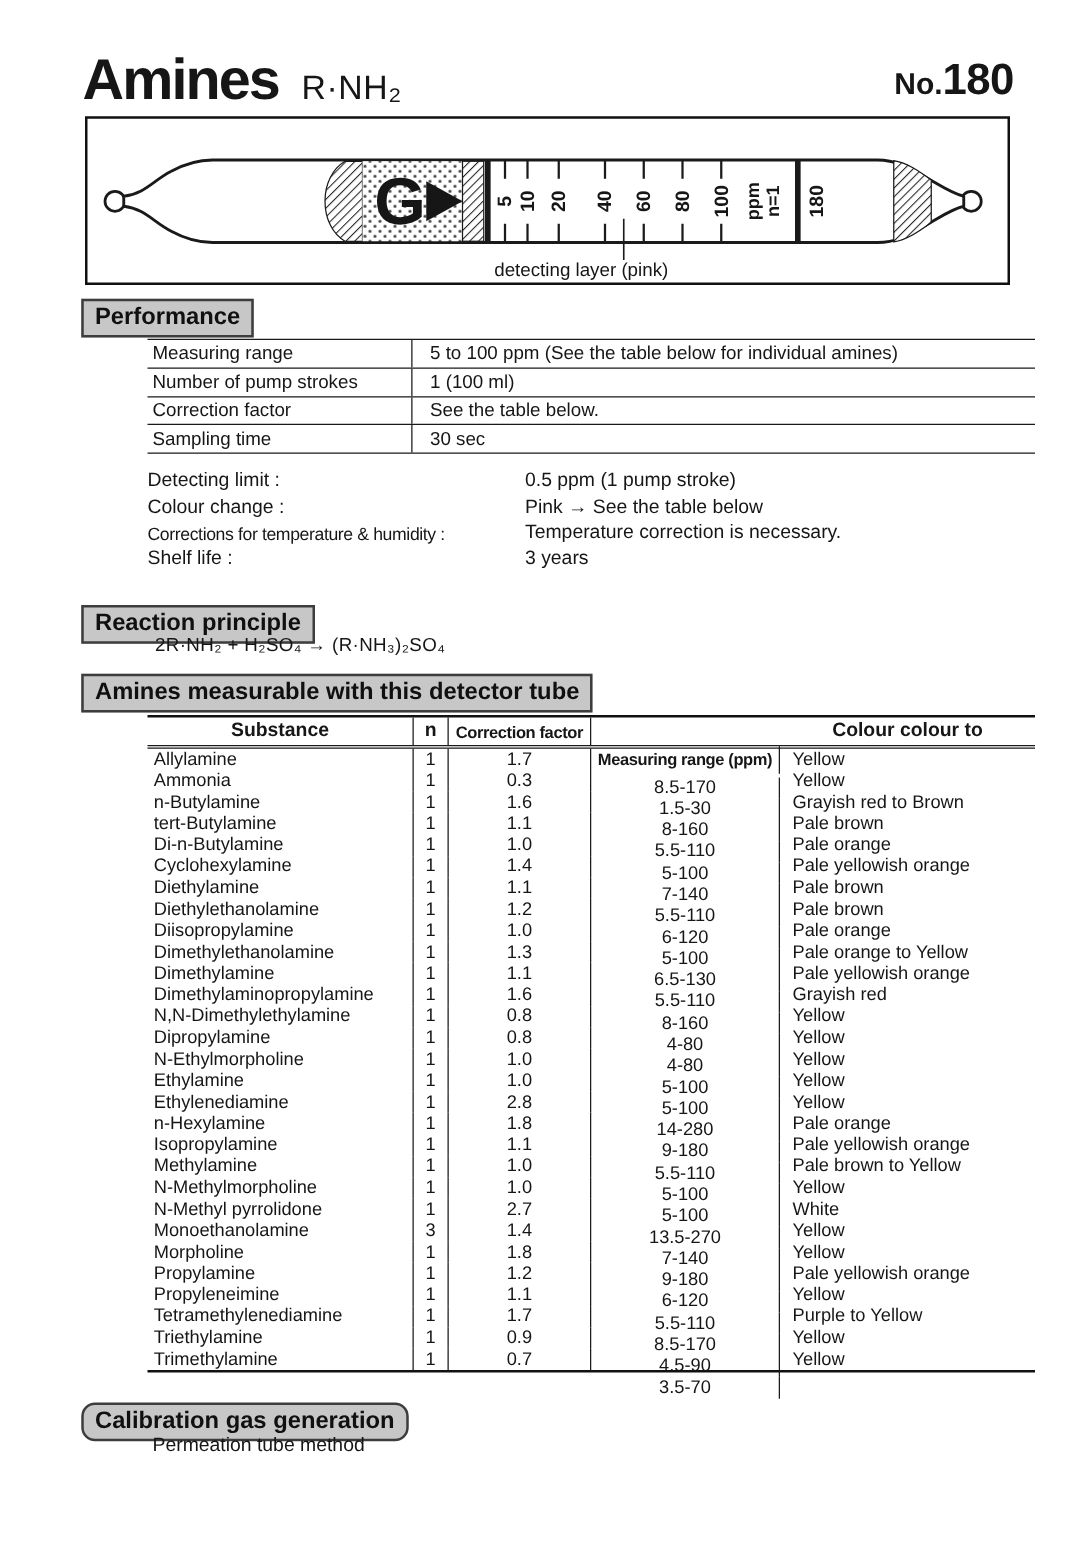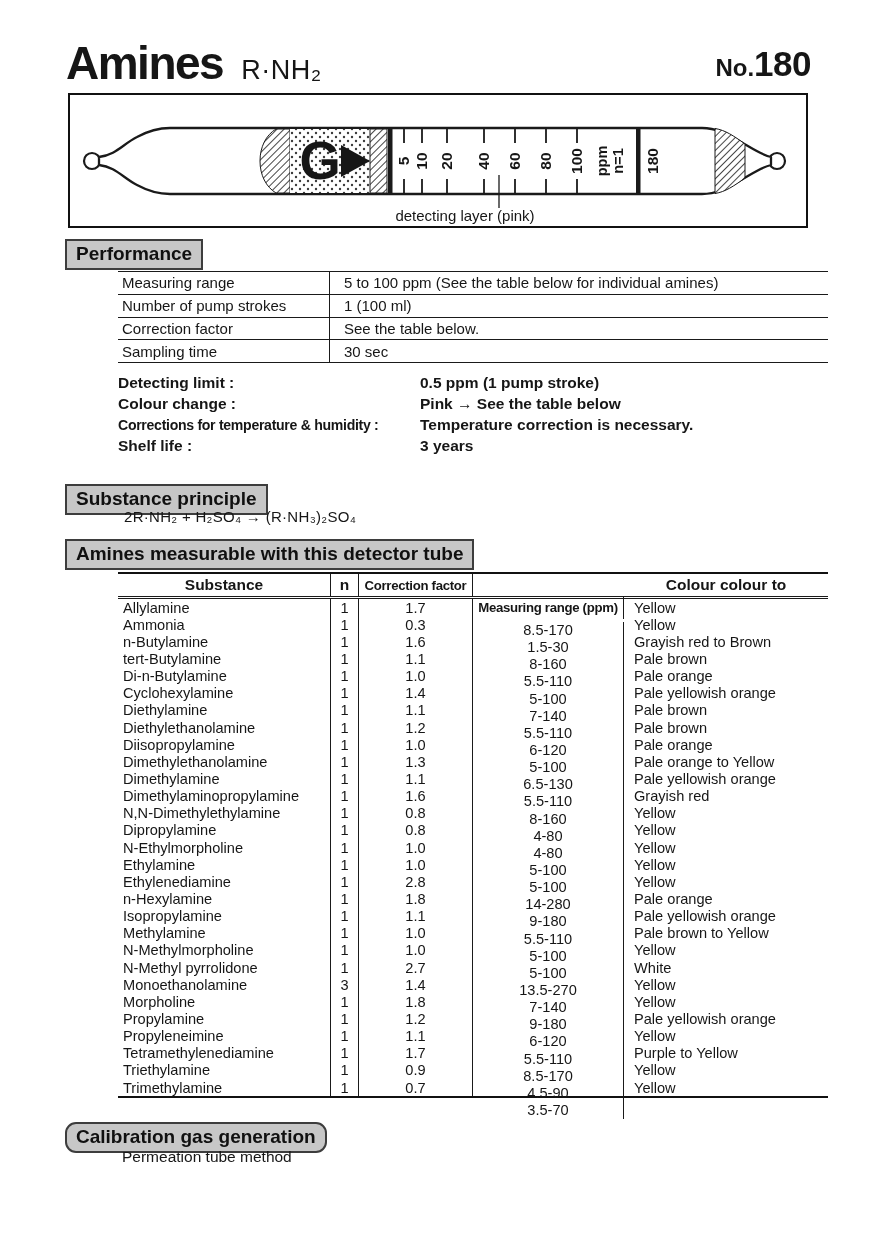--- a/index.html
+++ b/index.html
@@ -29,21 +29,21 @@
   }
 
   
   .perf-table { left:118px; top:271px; width:710px; border-top:1.5px solid #1a1a1a; }
   .pt-row { display:flex; height:22.8px; border-bottom:1.5px solid #1a1a1a; align-items:center; font-size:15px; }
   .pt-l { width:212px; padding-left:4px; border-right:1.5px solid #1a1a1a; height:100%; display:flex; align-items:center; flex-shrink:0; }
   .pt-v { padding-left:14px; white-space:nowrap; }
 
   
   .perf-details { left:118px; top:373px; width:712px; }
-  .dt-row { display:flex; height:20.8px; align-items:center; font-size:15.5px;font-weight:bold; }
+  .dt-row { display:flex; height:20.8px; align-items:flex-end; font-size:15.5px; }
   .dt-l { width:302px; flex-shrink:0; white-space:nowrap; }
   .dt-l.cond { font-size:14.1px; letter-spacing:-0.3px; }
   .dt-v { white-space:nowrap; }
 
   
   .equation { left:124px; top:508px; font-size:15px; letter-spacing:0.3px; }
 
   
   .amines-table { left:118px; top:572px; width:710px; border-top:2px solid #111; border-bottom:2px solid #111; }
   .at-header { display:flex; height:25px; border-bottom:3px double #1a1a1a; align-items:center; font-weight:bold; }
@@ -179,21 +179,21 @@
     <div class="dt-row">
       <div class="dt-l cond">Corrections for temperature &amp; humidity :</div>
       <div class="dt-v">Temperature correction is necessary.</div>
     </div>
     <div class="dt-row">
       <div class="dt-l">Shelf life :</div>
       <div class="dt-v">3 years</div>
     </div>
   </div>
 
-<div class="abs sec-head" style="left:65px; top:484px;">Substance principle</div>
+<div class="abs sec-head" style="left:65px; top:484px;">Reaction principle</div>
 <div class="abs equation">2R·NH₂ + H₂SO₄ →  (R·NH₃)₂SO₄</div>
 
 <div class="abs sec-head" style="left:65px; top:539px;">Amines measurable with this detector tube</div>
 
 <div class="abs amines-table">
   <div class="at-header">
     <div class="cw0 h-lg">Substance</div>
     <div class="cw1 h-lg">n</div>
     <div class="cw2 h-sm">Correction factor</div>
     <div class="cw3 h-sm">Measuring range (ppm)</div>

